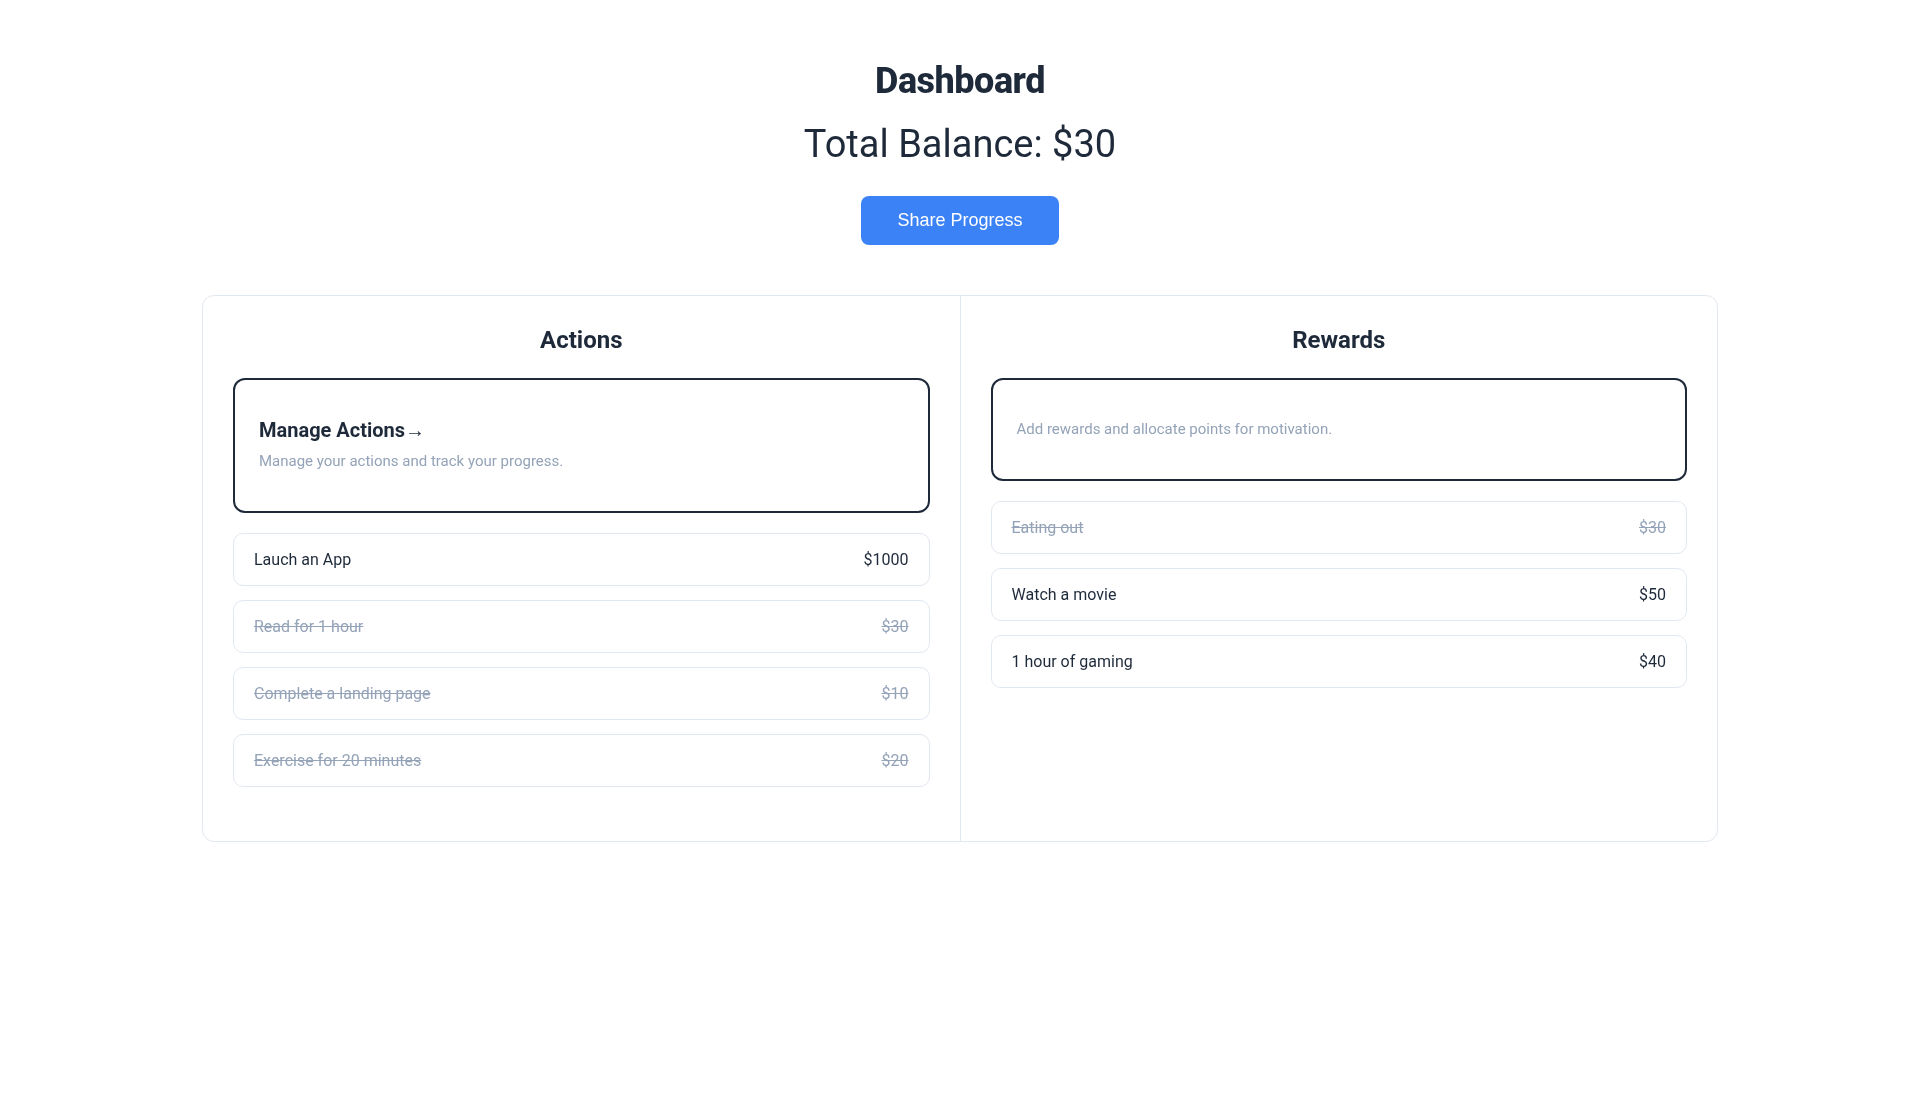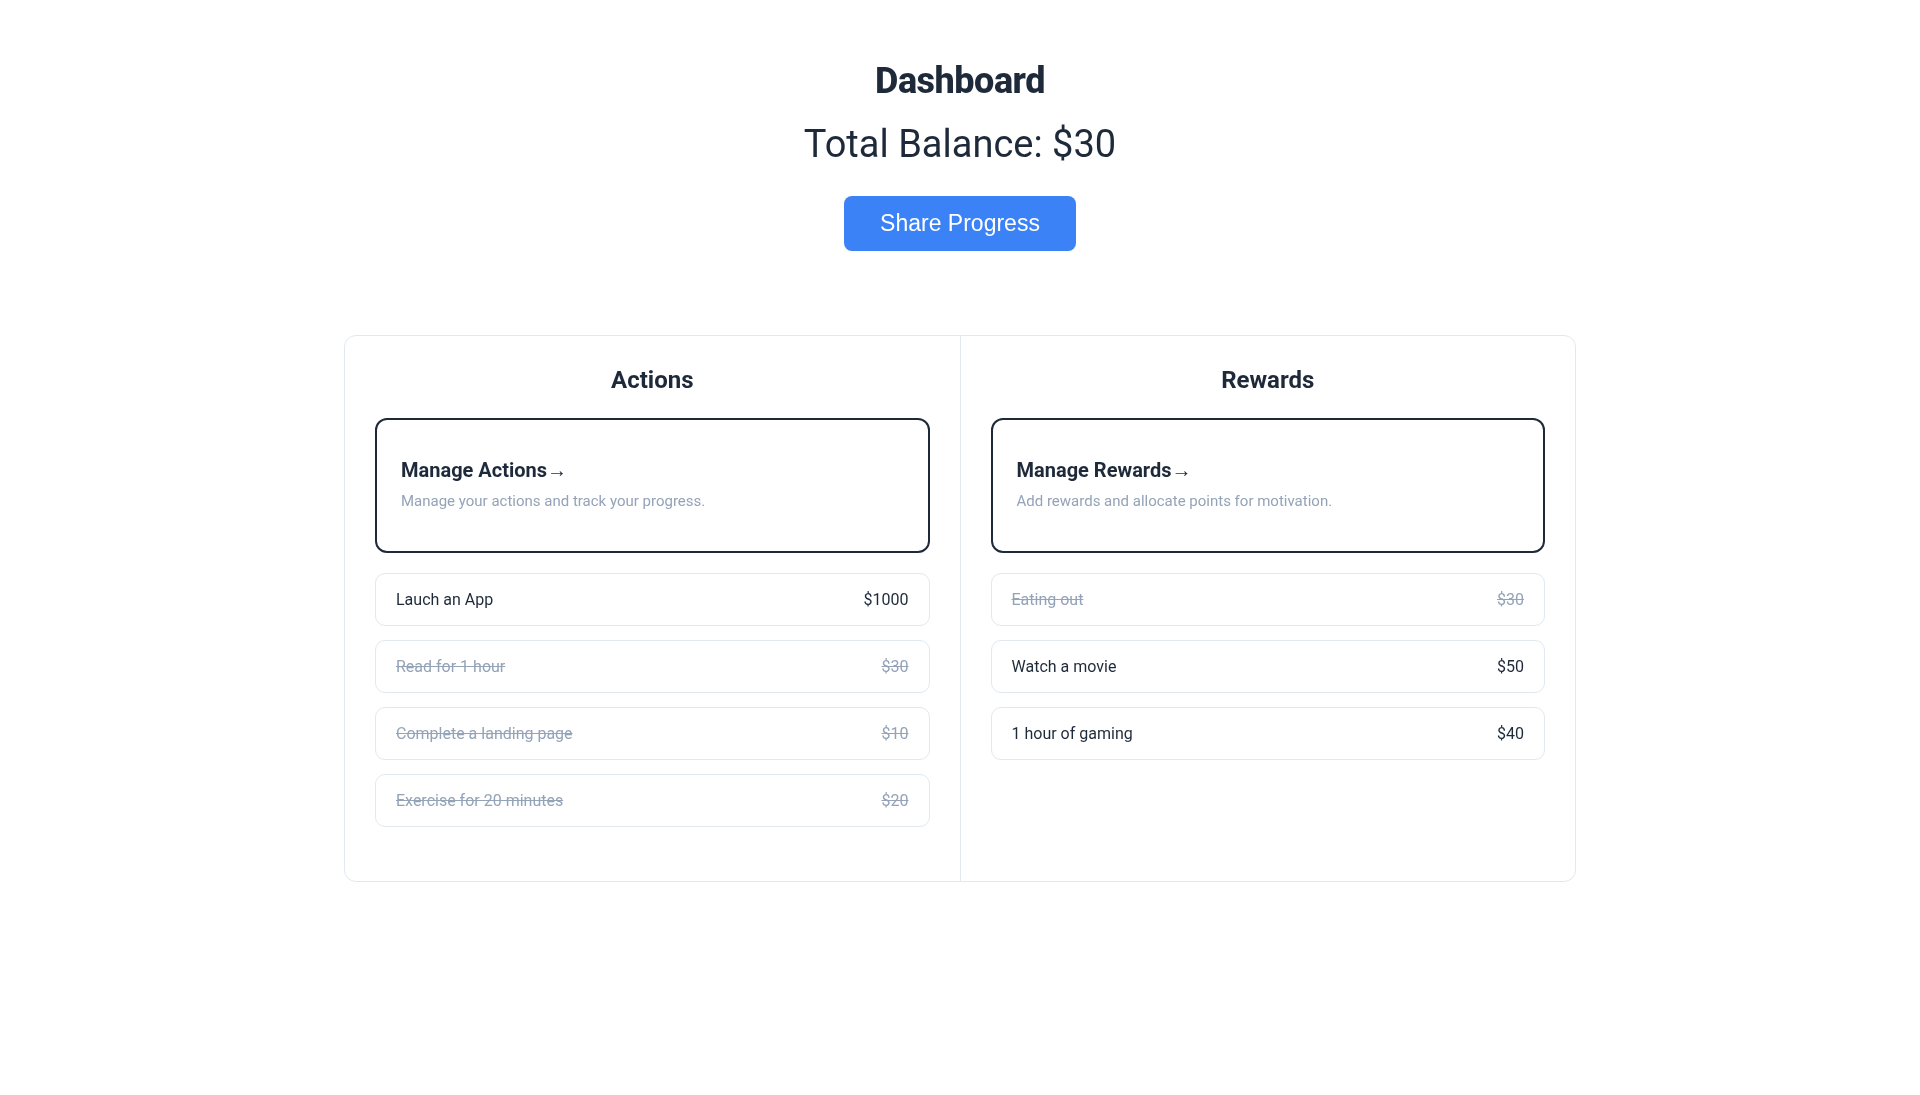--- a/index.html
+++ b/index.html
@@ -33,33 +33,32 @@
       color: #1e2a3a;
       margin-bottom: 30px;
     }
 
     .share-progress-btn {
       background-color: #3b82f6;
       color: #ffffff;
       border: none;
       border-radius: 8px;
       padding: 14px 36px;
-      font-size: 23px;
+      font-size: 18px;
       font-weight: 500;
       cursor: pointer;
       margin-bottom: 50px;
     }
 
     .panels-container {
       display: flex;
-      width: 1232px;
+      width: 1516px;
       border: 1px solid #e2e8f0;
       border-radius: 12px;
       overflow: hidden;
-      margin-top: 34px;
     }
 
     .panel {
       flex: 1;
       padding: 30px 30px 40px 30px;
     }
 
     .panel-left {
       border-right: 1px solid #e2e8f0;
     }
@@ -157,21 +156,20 @@
       <span class="item-label">Exercise for 20 minutes</span>
       <span class="item-value">$20</span>
     </div>
       </div>
   </div>
 
   <div class="panel panel-right">
     <h2 class="panel-title">Rewards</h2>
 
     <div class="manage-card">
-      <div class="manage-card-title">Manage Rewards→</div>
       <div class="manage-card-desc">Add rewards and allocate points for motivation.</div>
     </div>
 
     <div id="rewards-list">
         <div class="list-item strikethrough">
       <span class="item-label">Eating out</span>
       <span class="item-value">$30</span>
     </div>
         <div class="list-item">
       <span class="item-label">Watch a movie</span>

